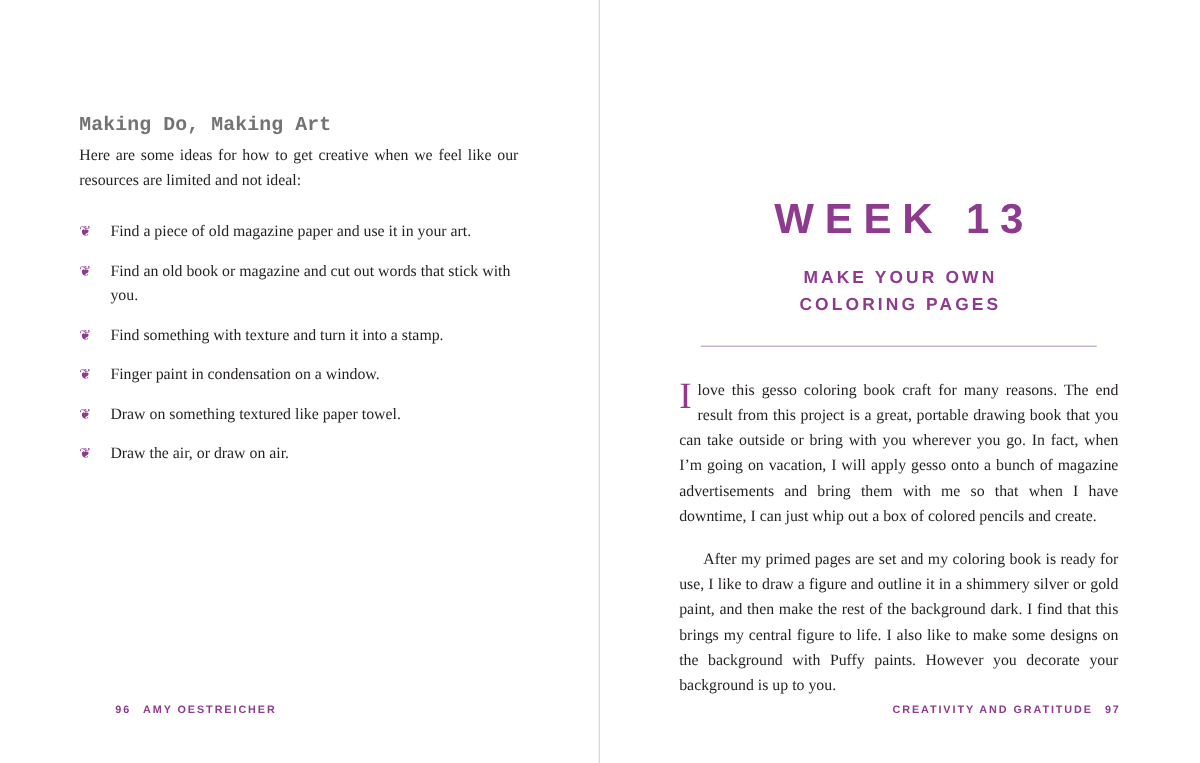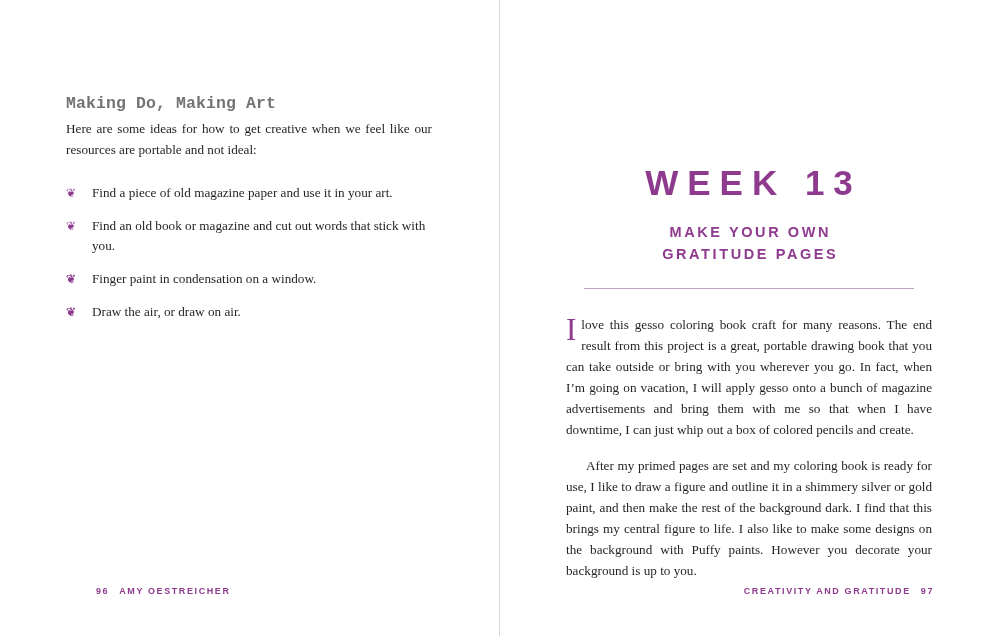--- a/index.html
+++ b/index.html
@@ -176,40 +176,42 @@
 <div class="spread">
 
   <div class="gutter"></div>
 
   <div class="page left-page">
     <div class="left-body">
 
 
       <h2 class="section-heading">Making Do, Making Art</h2>
 
-      <p class="lead">Here are some ideas for how to get creative when we feel like our resources are portable and not ideal:</p>
+      <p class="lead">Here are some ideas for how to get creative when we feel like our resources are limited and not ideal:</p>
 
       <ul class="bullets">
         <li>
           <span class="bullet-glyph">❦</span>
           <span>Find a piece of old magazine paper and use it in your art.</span>
         </li>
         <li>
           <span class="bullet-glyph">❦</span>
           <span>Find an old book or magazine and cut out words that stick with you.</span>
         </li>
         <li>
           <span class="bullet-glyph">❦</span>
+          <span>Find something with texture and turn it into a stamp.</span>
         </li>
         <li>
           <span class="bullet-glyph">❦</span>
           <span>Finger paint in condensation on a window.</span>
         </li>
         <li>
           <span class="bullet-glyph">❦</span>
+          <span>Draw on something textured like paper towel.</span>
         </li>
         <li>
           <span class="bullet-glyph">❦</span>
           <span>Draw the air, or draw on air.</span>
         </li>
       </ul>
 
     </div>
 
     <div class="footer left-footer">
@@ -218,21 +220,21 @@
     </div>
   </div>
 
   <div class="page right-page">
     <div class="right-inner">
 
       <div class="week-title">WEEK 13</div>
 
       <div class="chapter-sub">
         <div>MAKE YOUR OWN</div>
-        <div>GRATITUDE PAGES</div>
+        <div>COLORING PAGES</div>
       </div>
 
       <div class="rule"></div>
 
       <div class="right-body">
         <p class="first"><span class="dropcap">I</span><span>love this gesso coloring book craft for many reasons. The end result from this project is a great, portable drawing book that you can take outside or bring with you wherever you go. In fact, when I’m going on vacation, I will apply gesso onto a bunch of magazine advertisements and bring them with me so that when I have downtime, I can just whip out a box of colored pencils and create.</span></p>
         <p class="indent">After my primed pages are set and my coloring book is ready for use, I like to draw a figure and outline it in a shimmery silver or gold paint, and then make the rest of the background dark. I find that this brings my central figure to life. I also like to make some designs on the background with Puffy paints. However you decorate your background is up to you.</p>
       </div>
 
     </div>

